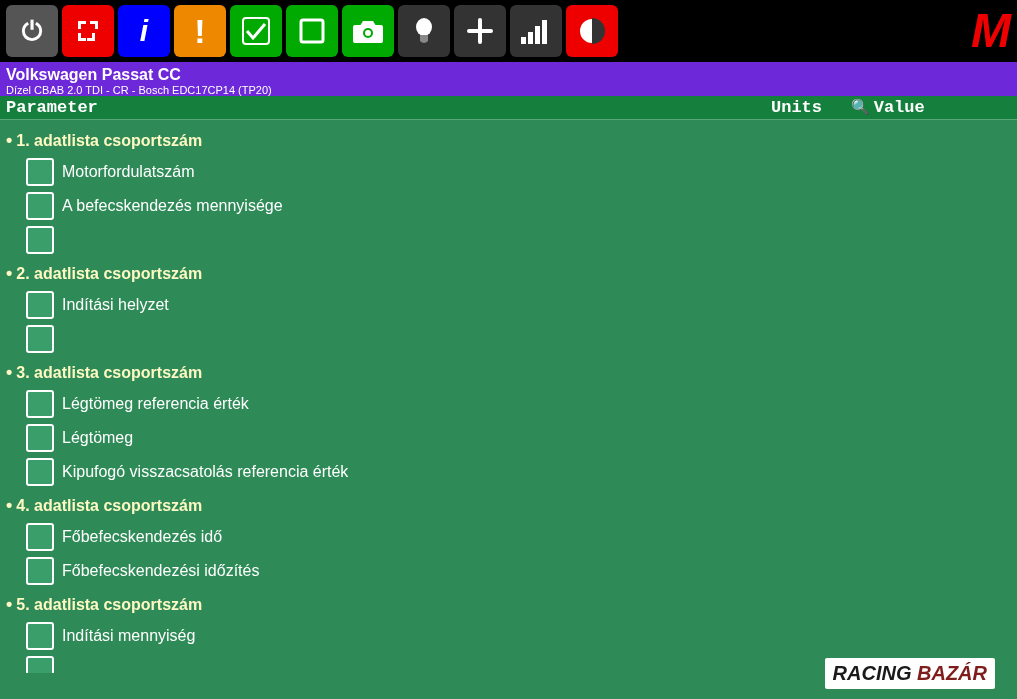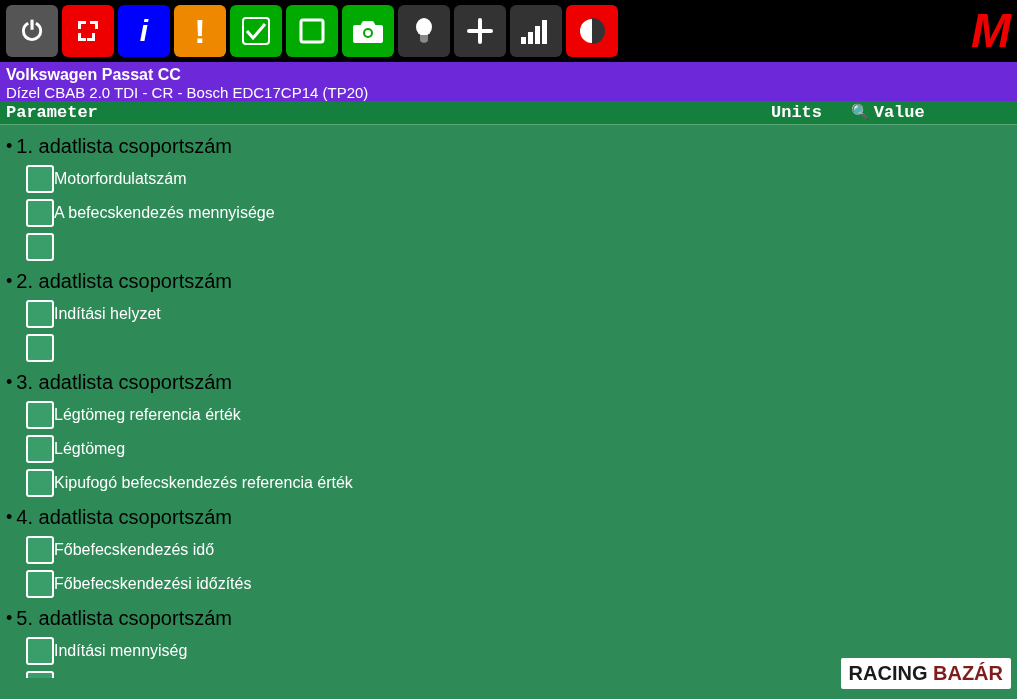--- a/index.html
+++ b/index.html
@@ -58,21 +58,21 @@
       background: #6d28d9;
       padding: 4px 6px 0 6px;
     }
     .vehicle-info .make {
       color: #fff;
       font-size: 16px;
       font-weight: bold;
     }
     .vehicle-info .engine {
       color: #fff;
-      font-size: 15px;
+      font-size: 11px;
     }
 
     
     .header-row {
       display: flex;
       align-items: center;
       background: #15803d;
       padding: 2px 6px;
       border-bottom: 1px solid rgba(255,255,255,0.3);
       font-family: Liberation Mono, monospace;
@@ -102,66 +102,68 @@
 
     
     .content {
       padding: 4px 6px;
       overflow-y: auto;
       height: calc(699px - 62px - 52px - 32px);
     }
 
     
     .group-header {
-      color: #000000;
-      font-size: 20px;
-      font-weight: normal;
+      color: #fef9c3;
+      font-size: 16px;
+      font-weight: bold;
       padding: 6px 0 4px 0;
       display: flex;
       align-items: center;
       gap: 4px;
     }
     .group-header::before {
       content: '•';
       font-size: 18px;
     }
 
     
     .param-item {
       display: flex;
       align-items: center;
       padding: 3px 0 3px 20px;
+      gap: 8px;
     }
     .param-checkbox {
       width: 28px;
       height: 28px;
       border: 2px solid #fff;
       background: #3a9e6a;
       border-radius: 3px;
       flex-shrink: 0;
       cursor: pointer;
     }
     .param-label {
       color: #fff;
       font-size: 16px;
       flex: 1;
     }
 
     
     .racing-logo {
       position: absolute;
       bottom: 10px;
-      right: 6px;
+      right: 22px;
       background: #fff;
       padding: 4px 8px;
       border-radius: 2px;
       display: flex;
       align-items: center;
       font-size: 20px;
       font-weight: 900;
+      font-style: italic;
     }
     .racing-text { color: #1a1a1a; }
     .bazar-text { color: #7f1d1d; }
   </style>
 </head>
 <body>
 
 <div class="toolbar">
   <button class="toolbar-btn btn-power">⏻</button>
   <button class="toolbar-btn btn-expand">
@@ -259,21 +261,21 @@
     <div class="param-item">
       <div class="param-checkbox"></div>
       <span class="param-label">Légtömeg referencia érték</span>
     </div>
     <div class="param-item">
       <div class="param-checkbox"></div>
       <span class="param-label">Légtömeg</span>
     </div>
     <div class="param-item">
       <div class="param-checkbox"></div>
-      <span class="param-label">Kipufogó befecskendezés referencia érték</span>
+      <span class="param-label">Kipufogó visszacsatolás referencia érték</span>
     </div>
     <div class="group-header">4. adatlista csoportszám</div>
     <div class="param-item">
       <div class="param-checkbox"></div>
       <span class="param-label">Főbefecskendezés idő</span>
     </div>
     <div class="param-item">
       <div class="param-checkbox"></div>
       <span class="param-label">Főbefecskendezési időzítés</span>
     </div>

